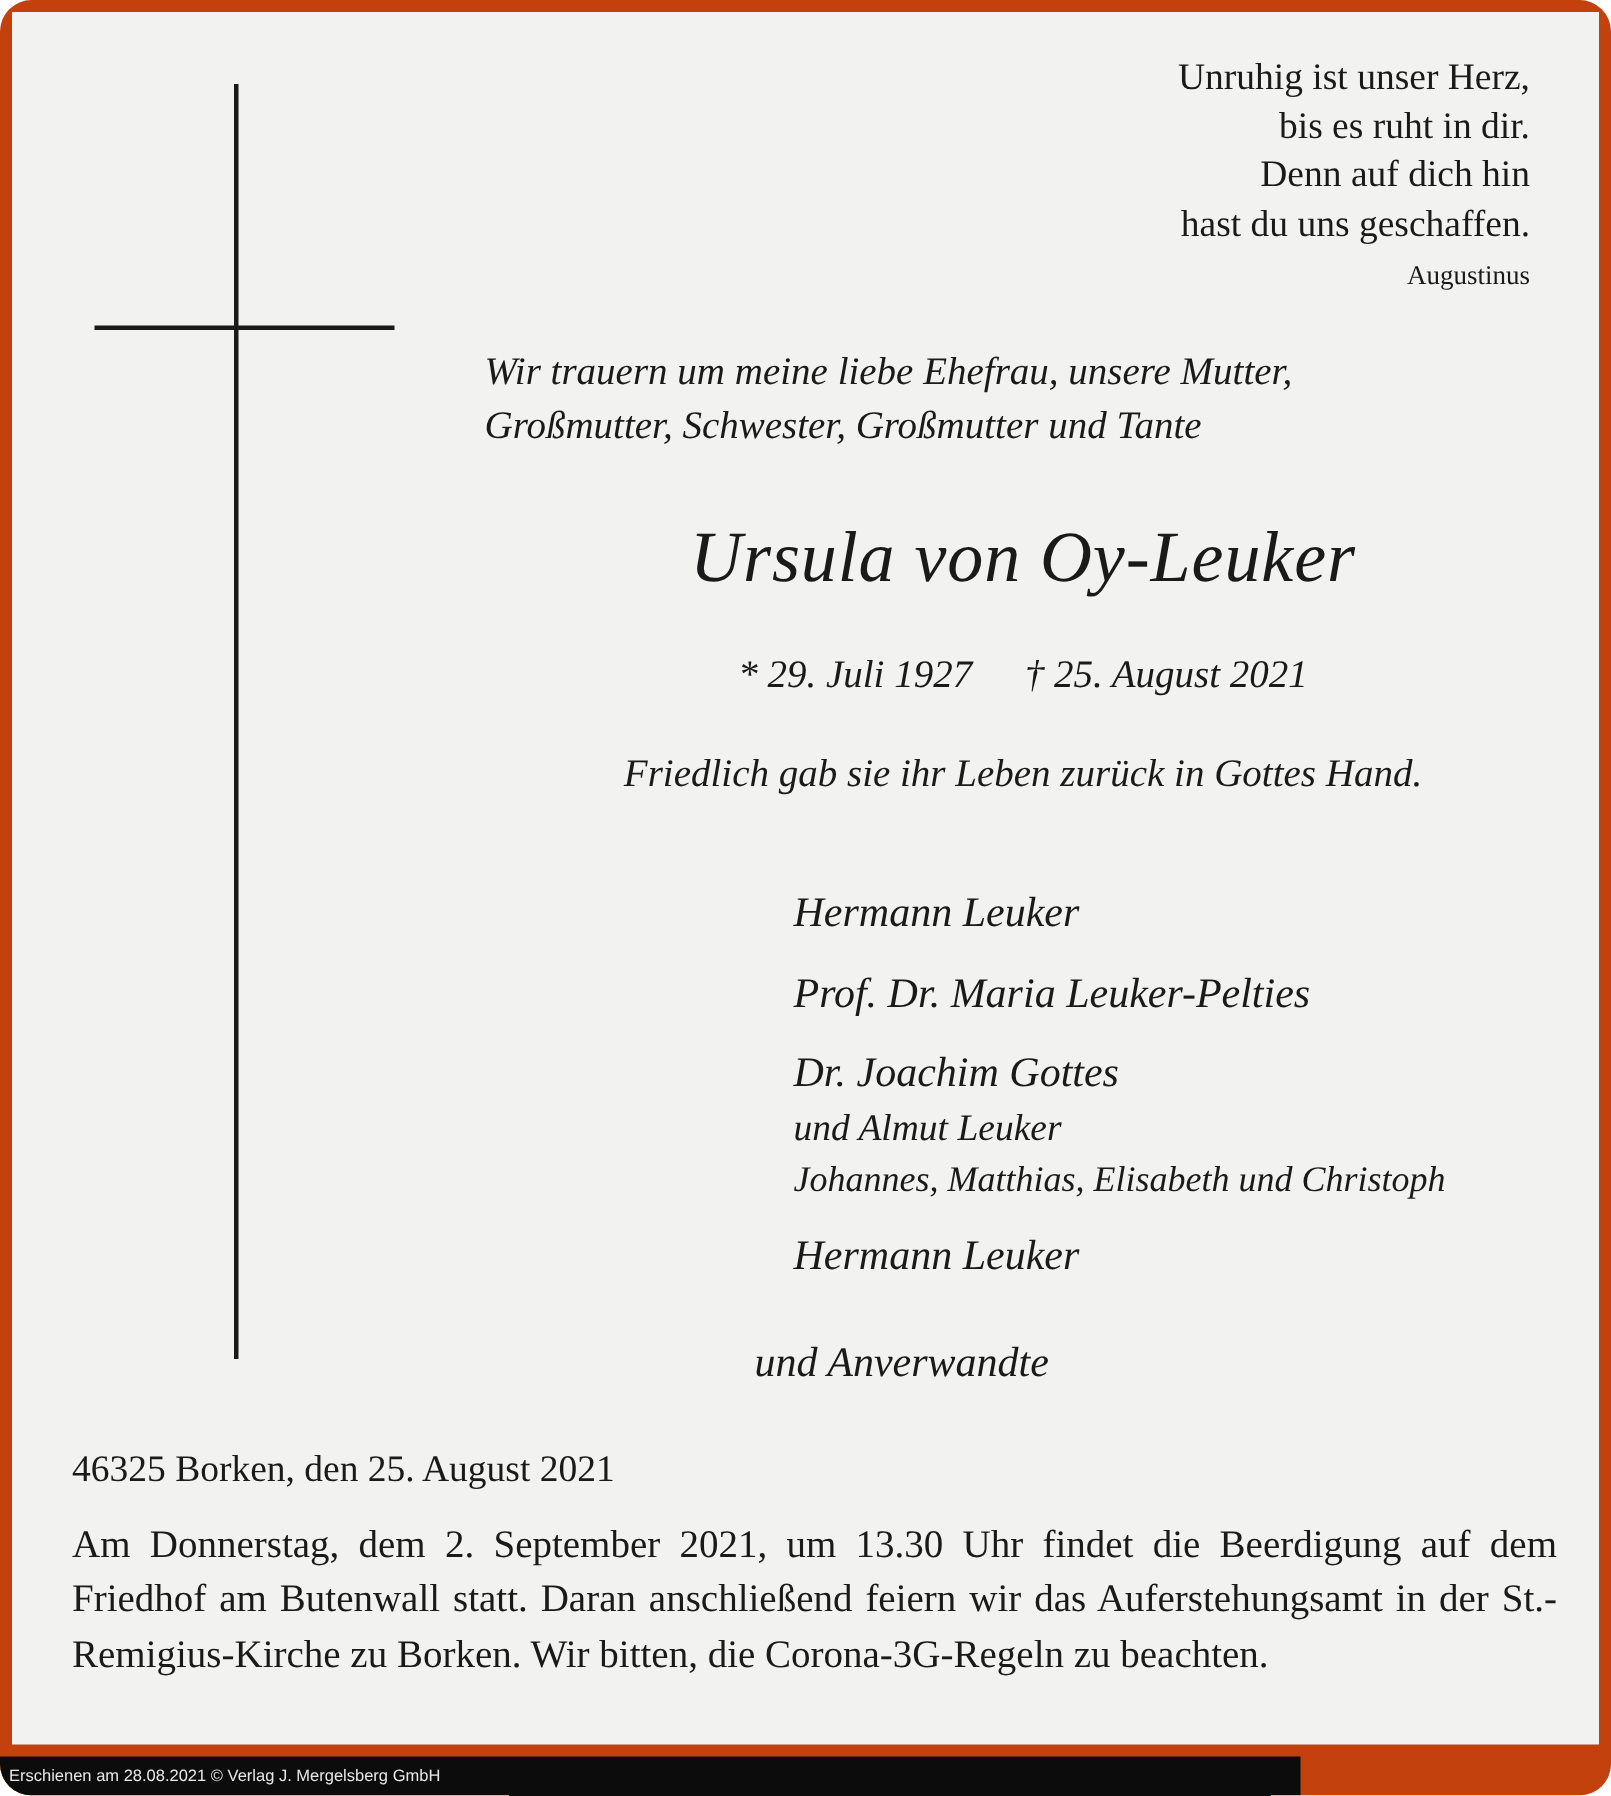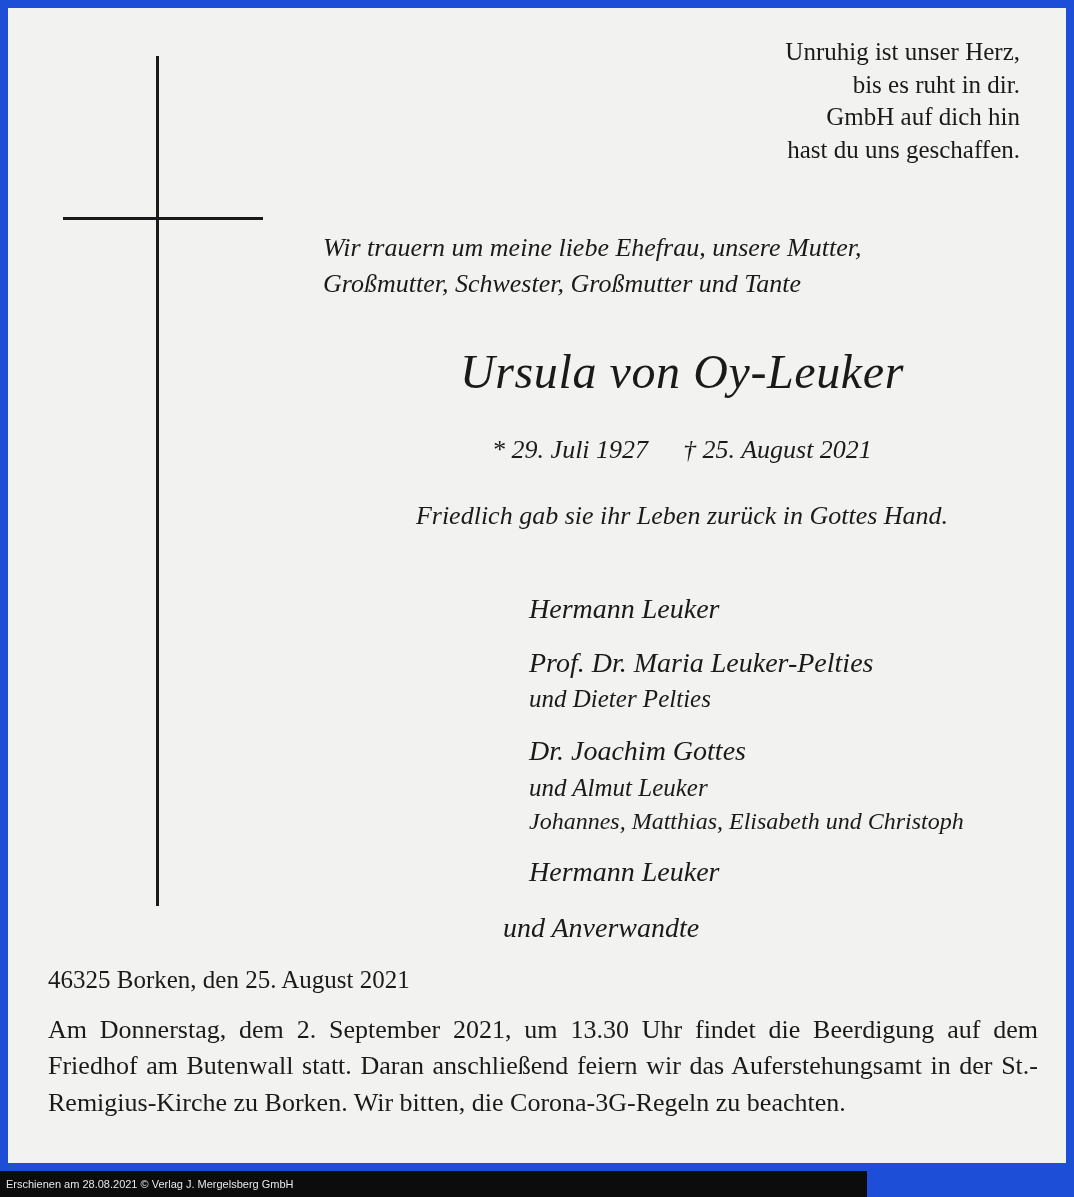--- a/index.html
+++ b/index.html
@@ -8,23 +8,24 @@
     background: #ffffff;
   }
   body {
     font-family: "Liberation Serif", serif;
     color: #1a1a1a;
   }
   .page {
     position: relative;
     width: 1074px;
     height: 1197px;
-    background: #1d4ed8;
+    background: #c2410c;
     box-sizing: border-box;
     overflow: hidden;
+    border-radius: 21px;
   }
   .notice {
     position: absolute;
     left: 8px;
     top: 8px;
     width: 1058px;
     height: 1155px;
     background: #f2f2f0;
     box-sizing: border-box;
     overflow: hidden;
@@ -125,21 +126,21 @@
   .mourners .small {
     font-size: 25px;
     line-height: 1.38;
   }
   .mourners .kids {
     font-size: 24px;
     line-height: 1.38;
   }
   .mourners .last {
     font-size: 28px;
-    margin-top: 20px;
+    margin-top: 36px;
   }
 
   
   .bottom {
     position: absolute;
     left: 40px;
     top: 958px;
     width: 990px;
   }
   .place-date {
@@ -159,22 +160,23 @@
 <div class="page">
 
   <div class="notice">
 
     <div class="cross-v"></div>
     <div class="cross-h"></div>
 
     <div class="verse">
       <span class="line">Unruhig ist unser Herz,</span>
       <span class="line">bis es ruht in dir.</span>
-      <span class="line">GmbH auf dich hin</span>
+      <span class="line">Denn auf dich hin</span>
       <span class="line">hast du uns geschaffen.</span>
+      <span class="verse-author">Augustinus</span>
     </div>
 
     <div class="content">
       <div class="intro">
         <span>Wir trauern um meine liebe Ehefrau, unsere Mutter,</span>
         <span class="l2">Großmutter, Schwester, Großmutter und Tante</span>
       </div>
 
       <div class="name">Ursula von Oy-Leuker</div>
 
@@ -185,21 +187,20 @@
       </div>
 
       <div class="sentence">Friedlich gab sie ihr Leben zurück in Gottes Hand.</div>
 
       <div class="mourners">
         <div class="grp">
           <div class="big">Hermann Leuker</div>
         </div>
         <div class="grp">
           <div class="big">Prof. Dr. Maria Leuker-Pelties</div>
-          <div class="small">und Dieter Pelties</div>
         </div>
         <div class="grp">
           <div class="big">Dr. Joachim Gottes</div>
           <div class="small">und Almut Leuker</div>
           <div class="kids">Johannes, Matthias, Elisabeth und Christoph</div>
         </div>
         <div class="grp">
           <div class="big">Hermann Leuker</div>
         </div>
         <div class="last">und Anverwandte</div>

